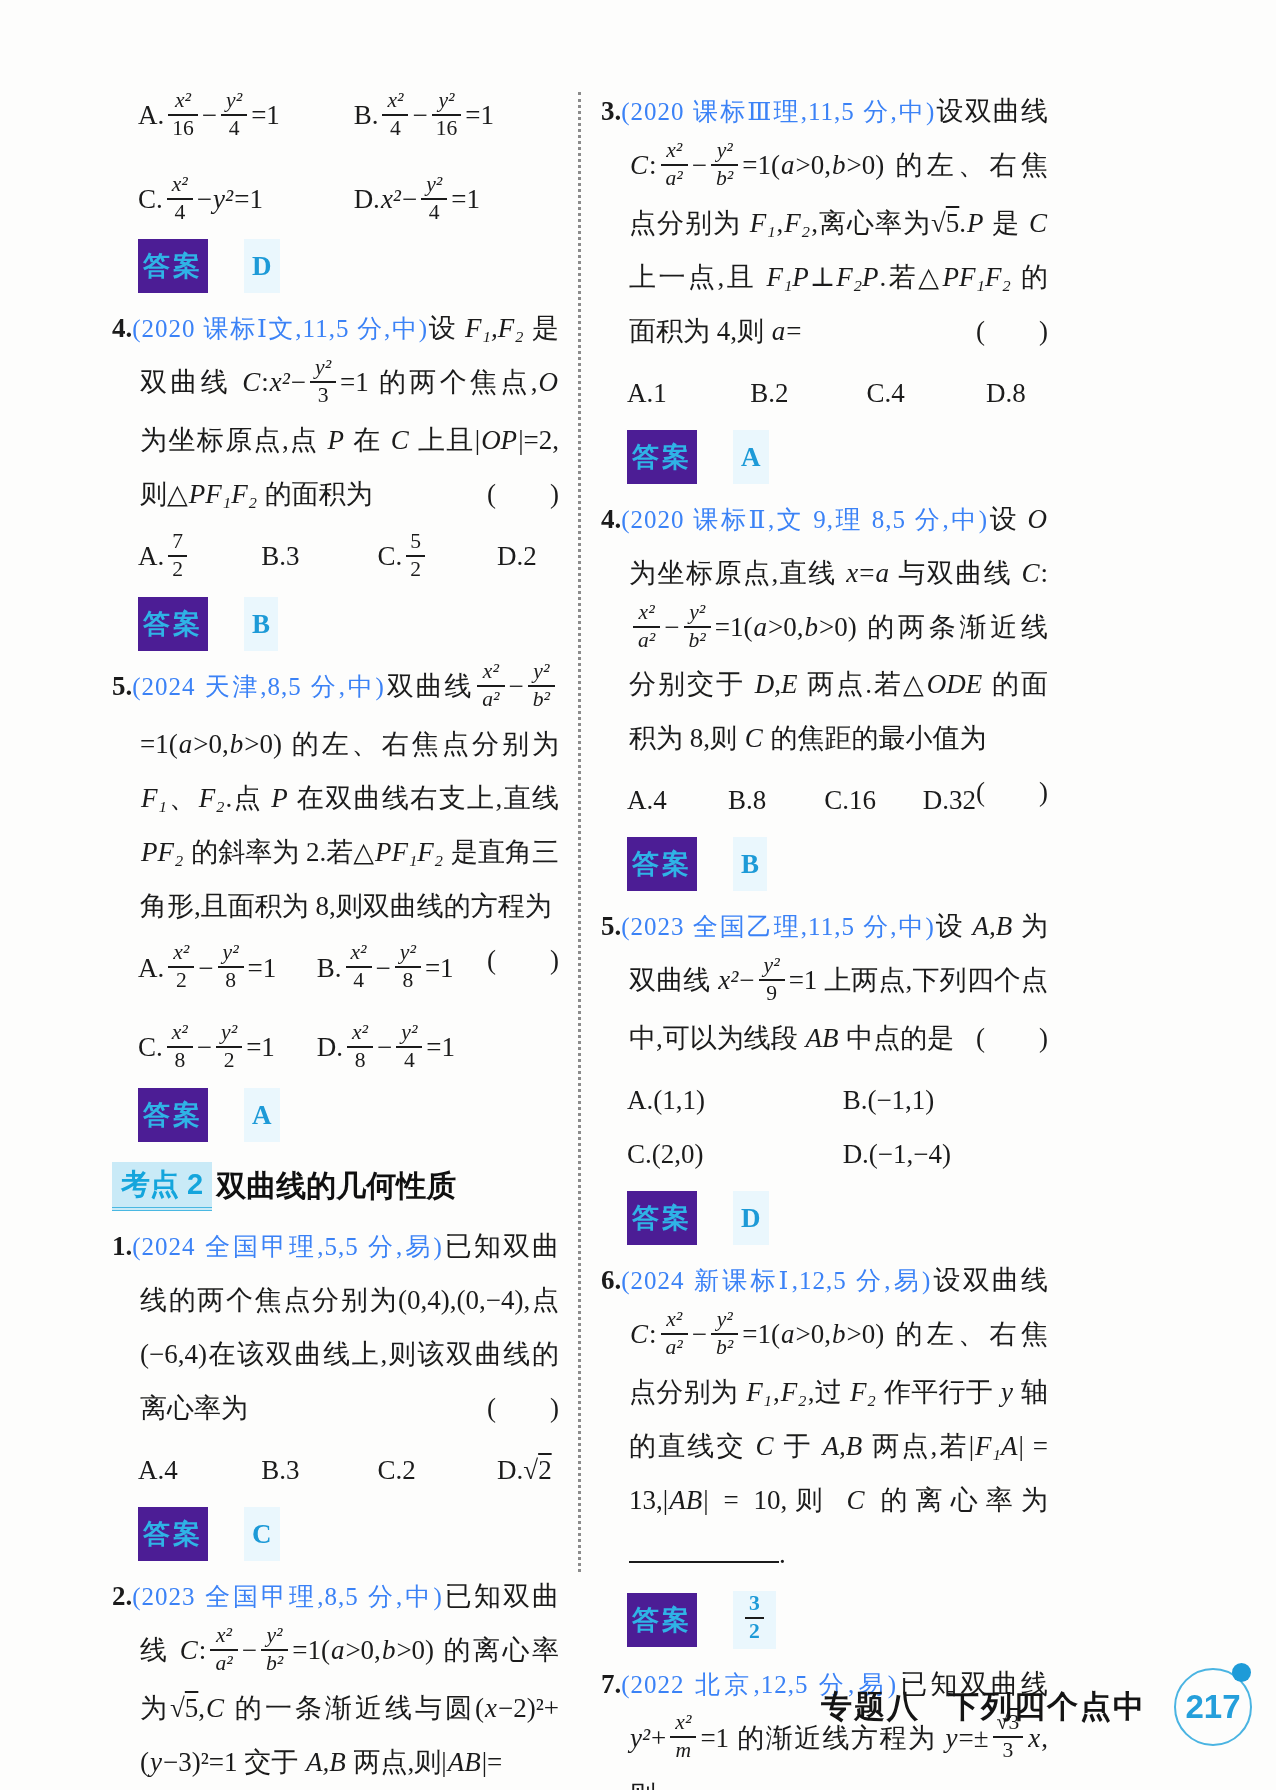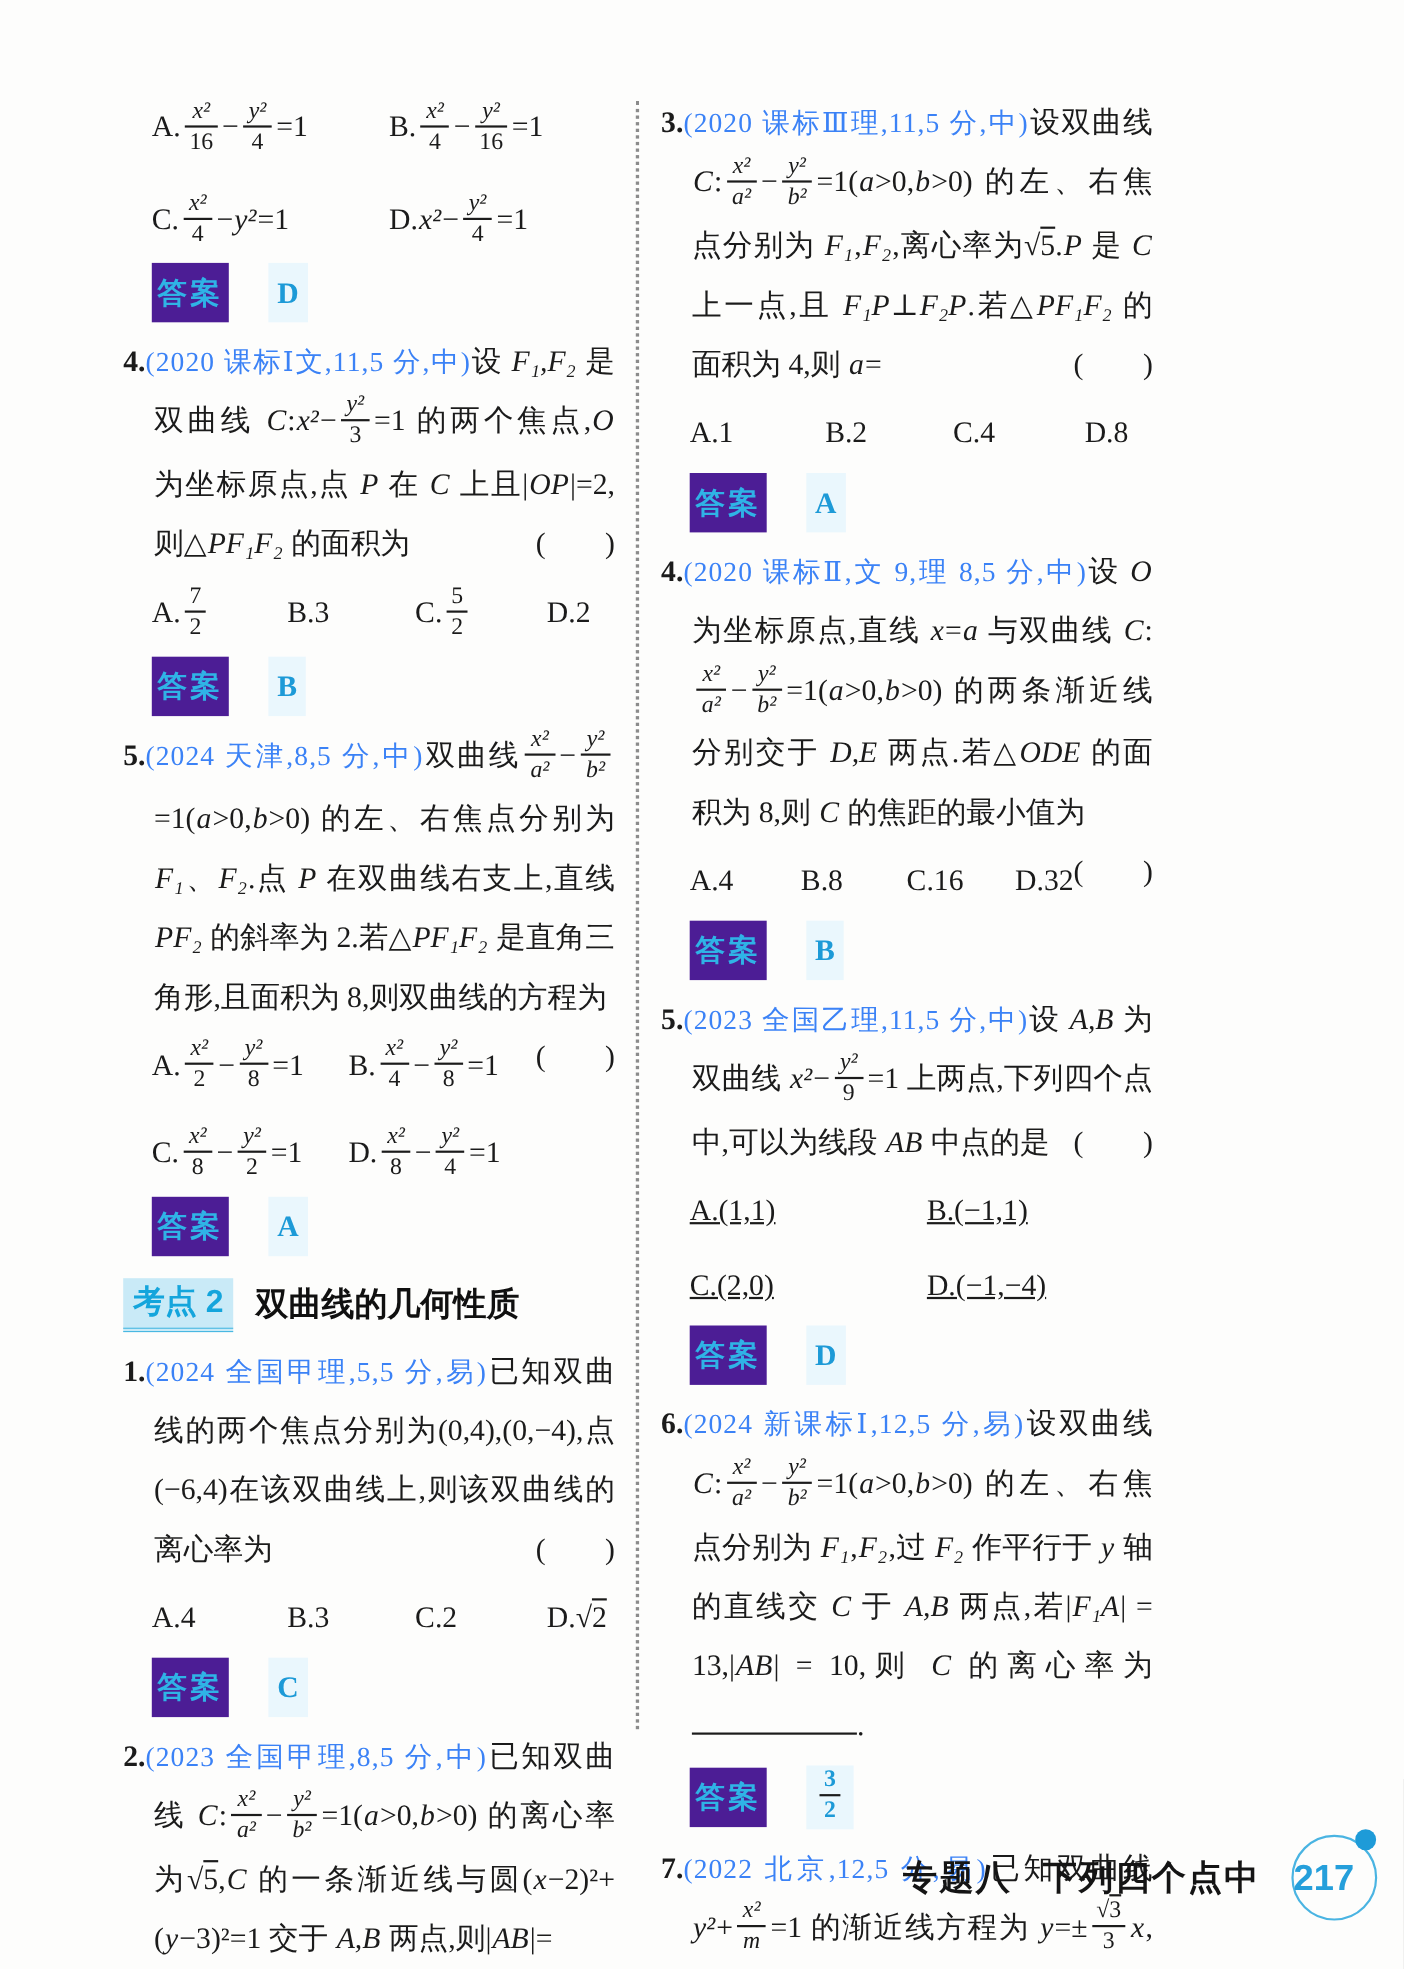--- a/index.html
+++ b/index.html
@@ -17,42 +17,42 @@
   .opts{margin:8px 0 4px 26px;display:grid;text-indent:0;}
   .opts4{grid-template-columns:1.15fr 1.05fr 1.1fr 0.9fr;gap:44px;}
   .opts2{grid-template-columns:1.05fr 1fr;row-gap:22px;}
   .opt{white-space:nowrap;}
 
   .ansline{margin:10px 0 8px 26px;display:flex;align-items:center;gap:36px;}
   .anslabel{background:#4c1d95;color:#2fb3e6;font-weight:bold;padding:0 5px;
             font-family:"Liberation Sans","DejaVu Sans",sans-serif;letter-spacing:3px;}
   .ansval{color:#1d9ad7;font-weight:bold;background:#eaf7fd;padding:0 8px;min-width:18px;text-align:center;}
 
-  .kd{margin:20px 0 4px 0;display:flex;align-items:flex-end;gap:20px;}
+  .kd{margin:20px 0 4px 0;display:flex;align-items:flex-end;gap:4px;}
   .kd-badge{background:#c9eaf7;color:#14a5dc;font-weight:bold;font-size:29px;line-height:1.5;
             padding:1px 9px;border-bottom:4px double #49b8e2;
             font-family:"Liberation Sans","DejaVu Sans",sans-serif;white-space:nowrap;}
   .kd-title{font-weight:bold;font-size:30px;line-height:1.5;color:#101010;
             font-family:Liberation Mono, monospace;white-space:nowrap;}
 
   .frac{display:inline-block;vertical-align:middle;text-align:center;margin:1px 4px;line-height:1.2;text-indent:0;transform:translateY(-3px);}
   .frac>.num{display:block;border-bottom:2px solid #1b1b1b;padding:0 4px;font-size:0.8em;}
   .frac>.den{display:block;padding:0 4px;font-size:0.8em;}
   .mi{font-style:italic;padding:0 1px;}
   .mt{}
   .sqrt{white-space:nowrap;}
   .rad{text-decoration:overline;}
   .paren{float:right;text-indent:0;}
   .blank{display:inline-block;width:150px;border-bottom:2px solid #1b1b1b;height:0.95em;vertical-align:baseline;}
 
   .footer{position:absolute;top:1668px;right:24px;display:flex;align-items:center;gap:28px;}
   .f-topic,.f-subject{font-family:"Liberation Sans","DejaVu Sans",sans-serif;font-weight:bold;
                       font-size:31px;color:#141414;letter-spacing:2px;}
   .pagebadge{position:relative;width:74px;height:74px;border:2px solid #4ab4e2;border-radius:50%;
-             display:flex;align-items:center;color:#259fdb;font-weight:bold;
+             display:flex;align-items:center;justify-content:center;color:#259fdb;font-weight:bold;
              font-size:33px;font-family:"Liberation Sans","DejaVu Sans",sans-serif;}
   .pagedot{position:absolute;top:-7px;right:-1px;width:19px;height:19px;border-radius:50%;background:#1e9bd8;}
 </style>
 </head>
 <body>
 
 <div class="page">
   <div class="divider"></div>
 
   <div class="col" id="col-left">
@@ -147,21 +147,21 @@
       <span class="opt"><span class="mt">D.32</span></span>
     </div>
     <div class="ansline">
       <span class="anslabel">答案</span>
       <span class="ansval">B</span>
     </div>
 
     <div class="problem">
       <span class="pnum">5.</span><span class="pmeta">(2023 全国乙理,11,5 分,中)</span><span class="pbody"><span class="mt">设 </span><span class="mi">A,B</span><span class="mt"> 为双曲线 </span><span class="mi">x²</span><span class="mt">−</span><span class="frac"><span class="num"><span class="mi">y²</span></span><span class="den"><span class="mt">9</span></span></span><span class="mt">=1 上两点,下列四个点中,可以为线段 </span><span class="mi">AB</span><span class="mt"> 中点的是</span><span class="paren">(　　)</span></span>
     </div>
-    <div class="opts opts2" style="row-gap:14px;text-decoration:underline;">
+    <div class="opts opts2" style="row-gap:0;">
       <span class="opt"><span class="mt">A.(1,1)</span></span>
       <span class="opt"><span class="mt">B.(−1,1)</span></span>
       <span class="opt"><span class="mt">C.(2,0)</span></span>
       <span class="opt"><span class="mt">D.(−1,−4)</span></span>
     </div>
     <div class="ansline">
       <span class="anslabel">答案</span>
       <span class="ansval">D</span>
     </div>
 

